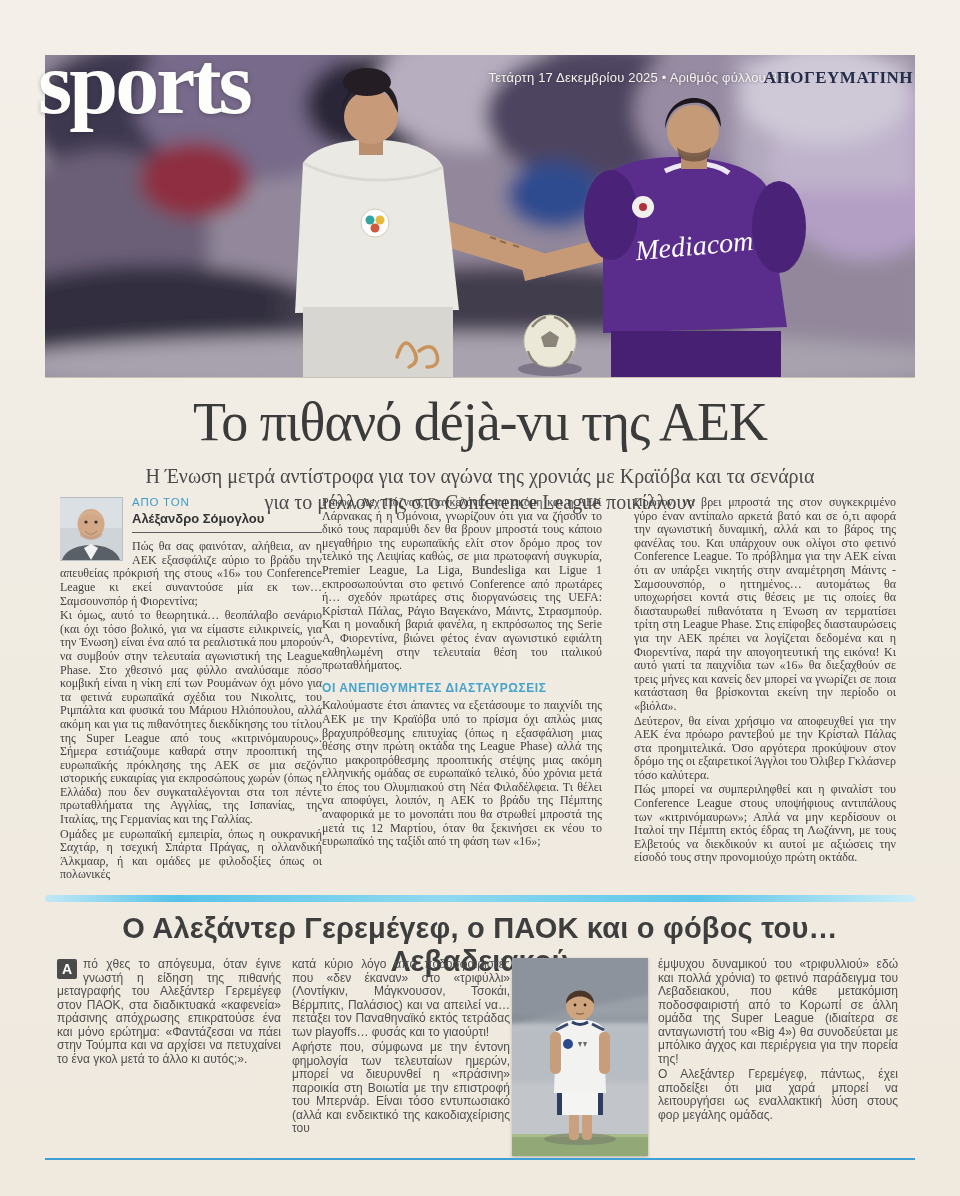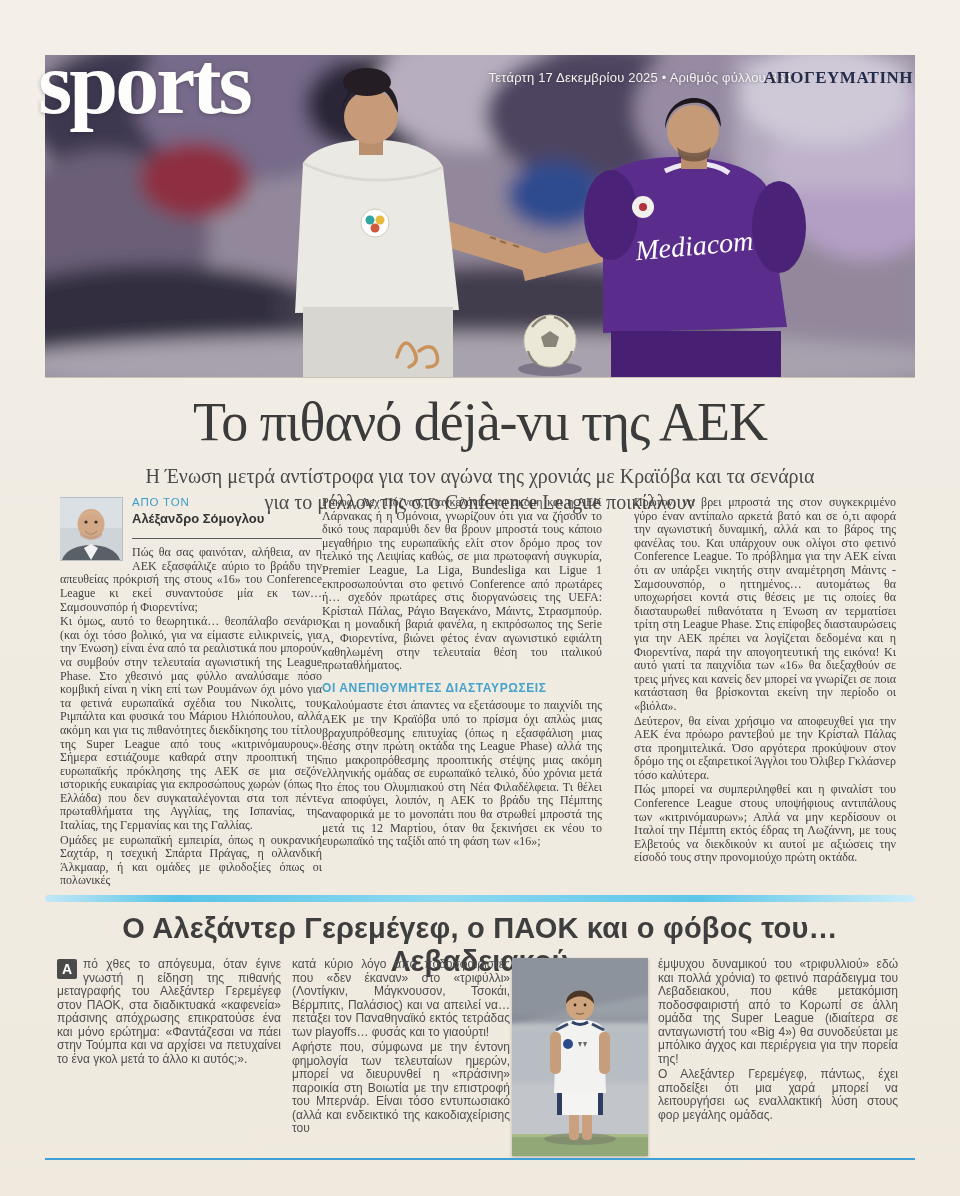--- a/index.html
+++ b/index.html
@@ -55,21 +55,21 @@
   .mcol p + p{margin-top:1px;}
   .c1{left:60px;width:262px;}
   .c2{left:322px;width:280px;}
   .c3{left:634px;width:262px;}
 
   .byline-wrap{margin-bottom:7px;}
   .byline-photo{
     float:left;width:62px;height:62px;margin:2px 10px 4px 0;
     background:#cdd2d6;outline:1px solid #b9beC2;
   }
-  .byline-text{overflow:hidden;border-bottom:1.6px solid #5a5a5a;padding-bottom:13px;}
+  .byline-text{overflow:hidden;border-bottom:1.6px solid #5a5a5a;padding-bottom:7px;}
   .byline-label{
     font-family:"Liberation Sans",sans-serif;font-size:11.5px;color:#3d9bc7;
     letter-spacing:.8px;margin-bottom:2px;
   }
   .byline-name{
     font-family:"Liberation Sans",sans-serif;font-weight:bold;font-size:13px;color:#333;
   }
   .subhead{
     font-family:"Liberation Sans",sans-serif;font-size:12px;letter-spacing:.6px;
     color:#45a3cc;margin:9px 0 4px 0;font-weight:bold;

